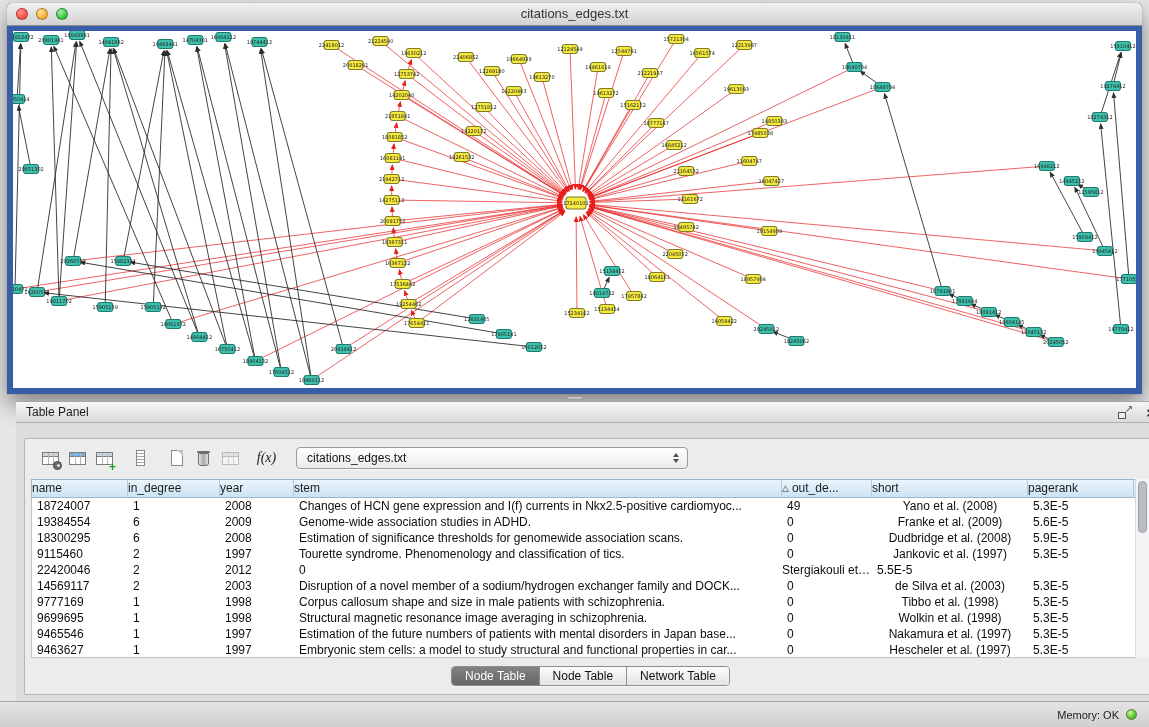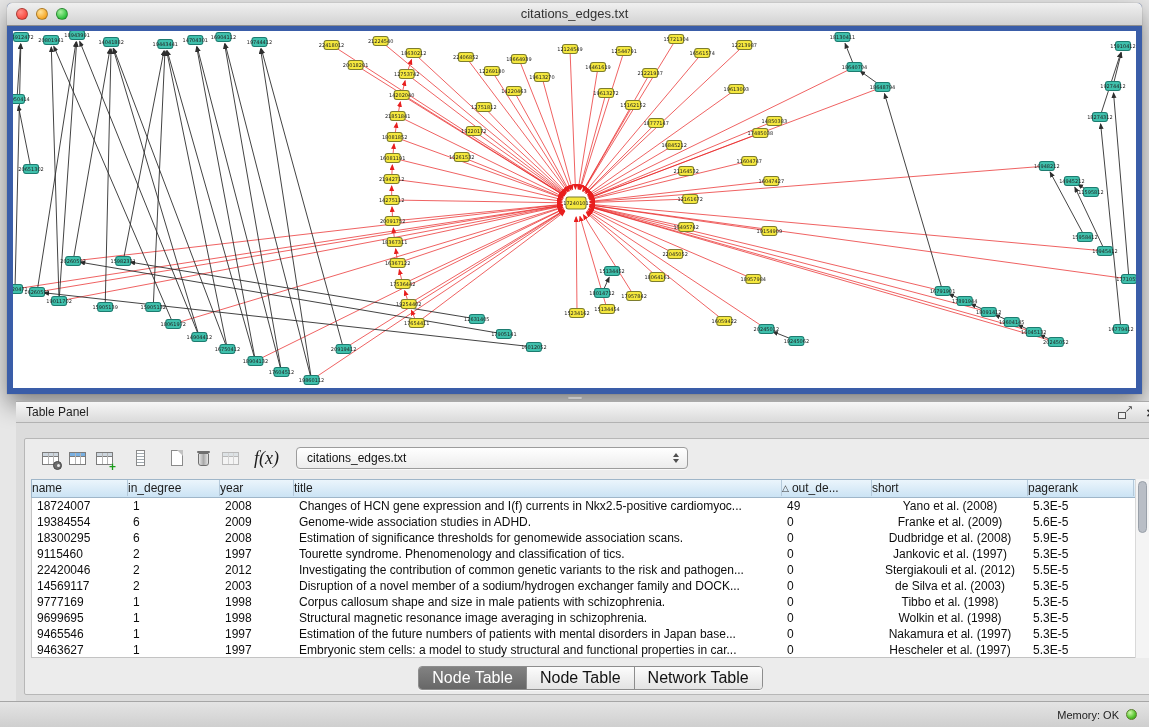--- a/index.html
+++ b/index.html
@@ -84,21 +84,21 @@
   .ticon.blue:before { background:#79b0e2; }
   .ticon.disabled { opacity:.45; }
   .gear { position:absolute; right:2px; bottom:2px; width:9px; height:9px; border-radius:50%; background:#6d6d6d; border:1px solid #474747; }
   .gear:after { content:""; position:absolute; left:2.5px; top:2.5px; width:3px; height:3px; border-radius:50%; background:#e9e9e9; }
   .plus { position:absolute; right:2px; bottom:0px; color:#199a19; font-weight:bold; font-size:12px; line-height:10px; text-shadow:0 0 1px #fff; }
   .rows-icon { width:9px; height:16px; border:1px solid #8a8a8a; background:repeating-linear-gradient(#ffffff 0 2px, #9fa8ae 2px 3px); }
   .page-icon { width:12px; height:16px; border:1px solid #8a8a8a; background:#fff; position:relative; }
   .page-icon:after { content:""; position:absolute; top:-1px; right:-1px; width:0; height:0; border:3px solid #c2c2c2; border-bottom-color:transparent; border-left-color:transparent; }
   .trash-icon { width:11px; height:13px; margin-top:3px; border:1px solid #6f6f6f; border-radius:1px 1px 3px 3px; background:linear-gradient(90deg,#e3e3e3,#a9a9a9,#e3e3e3); position:relative; }
   .trash-icon:before { content:""; position:absolute; top:-3px; left:-2px; right:-2px; height:2px; background:#6f6f6f; border-radius:1px; }
-  .fx { font-family:"Liberation Serif", serif; font-style:italic; font-size:18px; color:#1a1a1a; }
+  .fx { font-family:"Liberation Serif", serif; font-style:italic; font-size:14px; color:#1a1a1a; }
 
   .dropdown {
     margin-left:16px; width:392px; height:22px;
     border:1px solid #9c9c9c; border-radius:4px;
     background:linear-gradient(#ffffff,#ececec);
     display:flex; align-items:center; padding:0 6px 0 10px;
     font-size:12px; color:#111;
     box-shadow:0 1px 0 rgba(255,255,255,.7);
   }
   .dd-arrows { margin-left:auto; display:flex; flex-direction:column; gap:2px; padding-right:2px; }
@@ -135,21 +135,21 @@
   }
   .thumb {
     position:absolute; top:2px; left:2px; width:9px; height:52px;
     border-radius:5px; background:#b9bec6; border:1px solid #99a0a9;
   }
 
   
   .tabs-row { display:flex; justify-content:center; margin-top:8px; }
   .tabs { display:flex; border:1px solid #8d8d8d; border-radius:4px; overflow:hidden; box-shadow:0 1px 0 rgba(255,255,255,.65); }
   .tab {
-    padding:2px 13px; font-size:16px; color:#111;
+    padding:2px 13px; font-size:12px; color:#111;
     background:linear-gradient(#fcfcfc,#e3e3e3);
     border-right:1px solid #8d8d8d;
   }
   .tab:last-child { border-right:none; }
   .tab.selected { background:linear-gradient(#828282,#676767); color:#fff; }
 
   
   .statusbar {
     position:absolute; left:0; right:0; bottom:0; height:26px;
     background:linear-gradient(#e4e4e4,#cfcfcf);
@@ -581,21 +581,21 @@
             <div class="hcell c0">
               <span>name</span>
             </div>
             <div class="hcell c1">
               <span>in_degree</span>
             </div>
             <div class="hcell c2">
               <span>year</span>
             </div>
             <div class="hcell c3">
-              <span>title</span>
+              <span>stem</span>
             </div>
             <div class="hcell c4">
               <span class="sort">△</span>
               <span>out_de...</span>
             </div>
             <div class="hcell c5">
               <span>short</span>
             </div>
             <div class="hcell c6">
               <span>pagerank</span>
@@ -637,21 +637,20 @@
               <div class="cell c2">1997</div>
               <div class="cell c3">Tourette syndrome. Phenomenology and classification of tics.</div>
               <div class="cell c4">0</div>
               <div class="cell c5">Jankovic et al. (1997)</div>
               <div class="cell c6">5.3E-5</div>
             </div>
             <div class="trow">
               <div class="cell c0">22420046</div>
               <div class="cell c1">2</div>
               <div class="cell c2">2012</div>
-              <div class="cell c3">Investigating the contribution of common genetic variants to the risk and pathogen...</div>
               <div class="cell c4">0</div>
               <div class="cell c5">Stergiakouli et al. (2012)</div>
               <div class="cell c6">5.5E-5</div>
             </div>
             <div class="trow">
               <div class="cell c0">14569117</div>
               <div class="cell c1">2</div>
               <div class="cell c2">2003</div>
               <div class="cell c3">Disruption of a novel member of a sodium/hydrogen exchanger family and DOCK...</div>
               <div class="cell c4">0</div>

